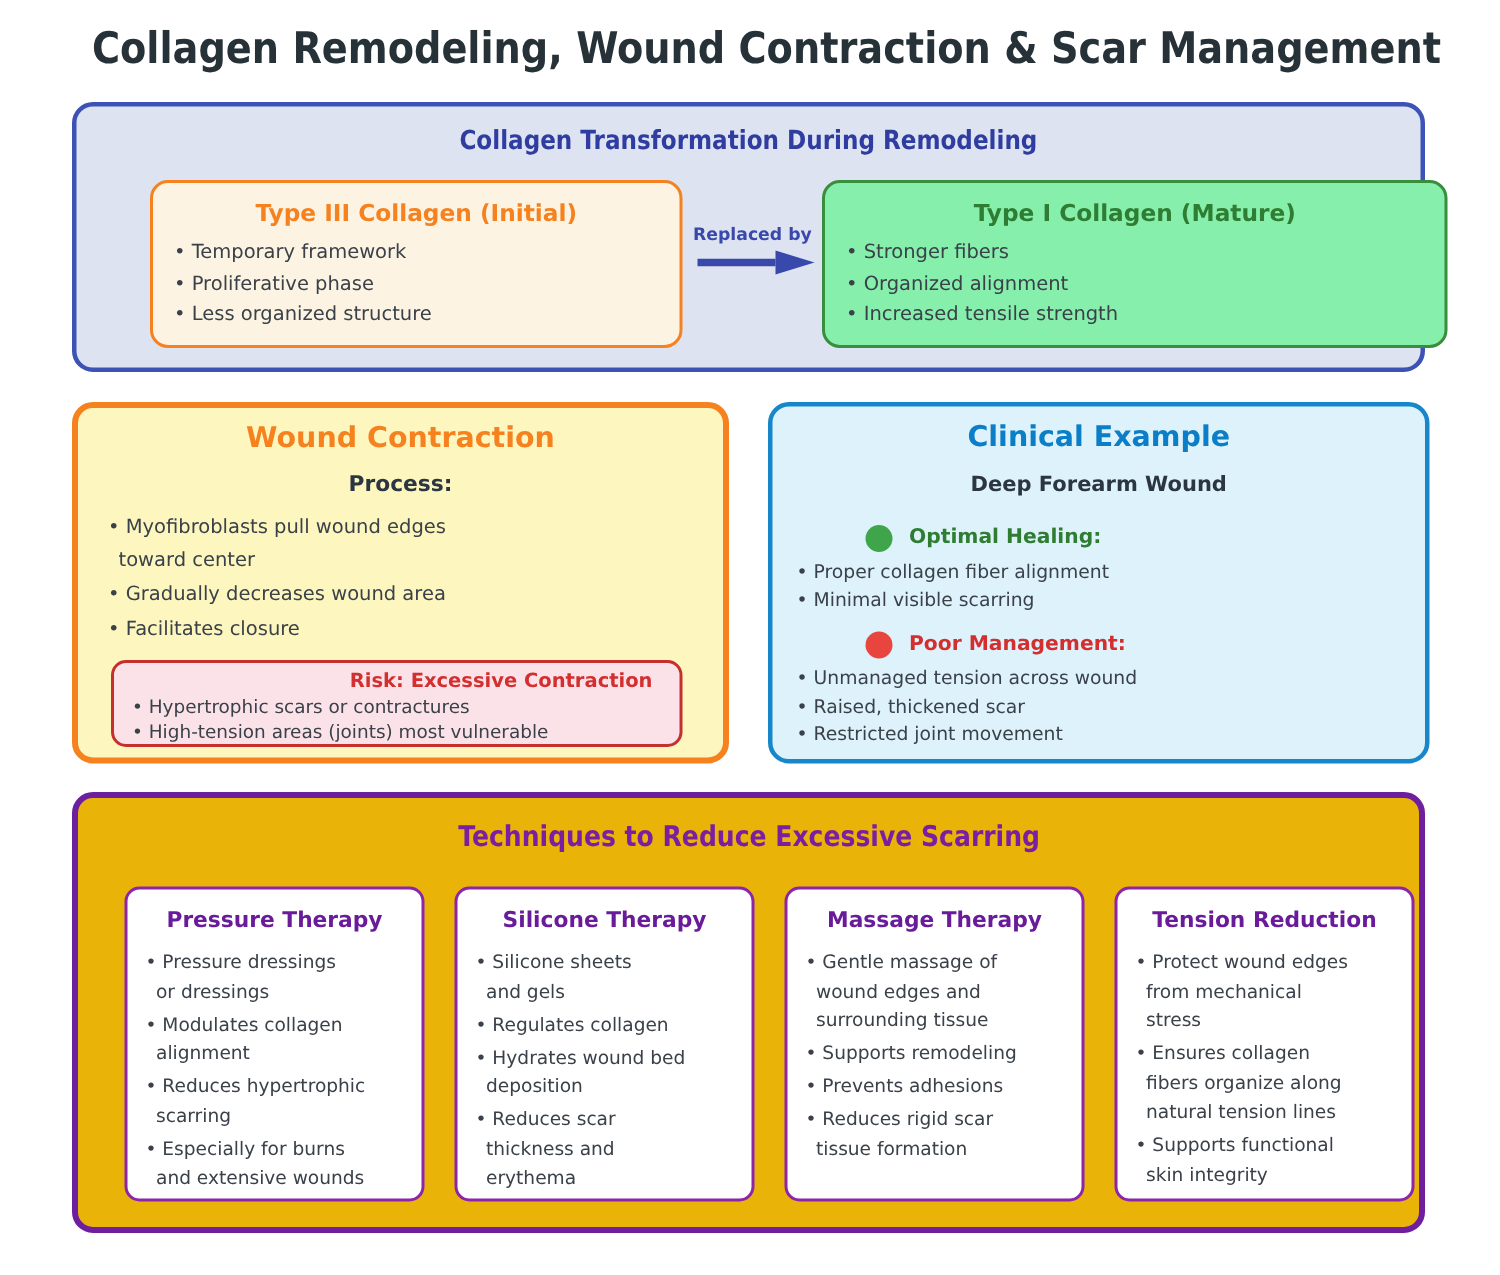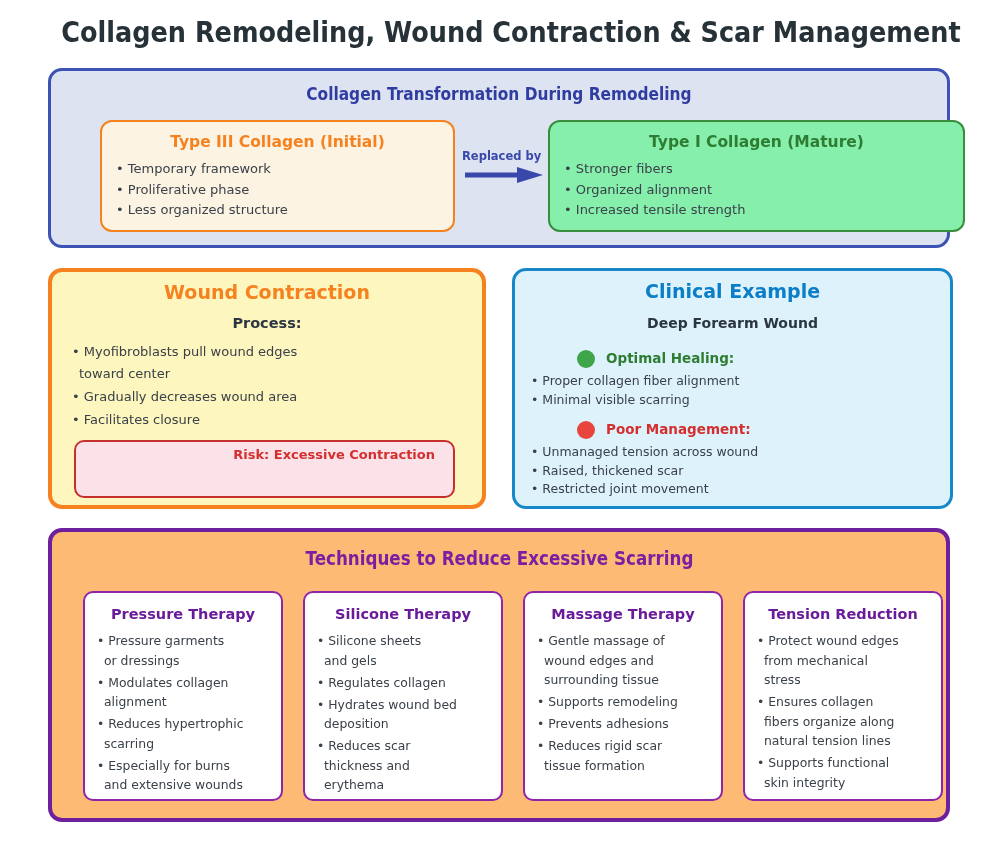--- a/index.html
+++ b/index.html
@@ -72,21 +72,21 @@
   .dot.red { background:#e8453f; }
   .status-label { font-size:13.5px; font-weight:bold; }
   .status-label.green { color:#2e7d32; }
   .status-label.red { color:#d32f2f; }
   .clin-lines { margin:4px 0 0 16px; font-size:12.5px; }
   .clin-lines .line { line-height:18.5px; }
 
   
   .tech {
     position:absolute; left:48px; top:528px; width:902px; height:294px;
-    background:#fdba74; border:4px solid #6d1f9e; border-radius:14px;
+    background:#eab308; border:4px solid #6d1f9e; border-radius:14px;
   }
   .tech-heading {
     position:absolute; top:15px; left:0; width:100%; text-align:center;
     font-size:19px; font-weight:bold; color:#7b1fa2;
   }
   .cards { position:absolute; left:31px; top:59px; display:flex; gap:20px; }
   .card {
     width:200px; height:210px; background:#ffffff;
     border:2px solid #8e24aa; border-radius:10px;
   }
@@ -138,20 +138,24 @@
     <div class="wound-title">Wound Contraction</div>
     <div class="wound-subtitle">Process:</div>
     <div class="wound-lines">
       <div class="line b">• Myofibroblasts pull wound edges</div>
       <div class="line cont">toward center</div>
       <div class="line b">• Gradually decreases wound area</div>
       <div class="line b">• Facilitates closure</div>
     </div>
     <div class="risk-box">
       <div class="risk-title">Risk: Excessive Contraction</div>
+      <div class="risk-lines">
+        <div class="line">• Hypertrophic scars or contractures</div>
+        <div class="line">• High-tension areas (joints) most vulnerable</div>
+      </div>
     </div>
   </section>
 
   <section class="clinical">
     <div class="clin-title">Clinical Example</div>
     <div class="clin-subtitle">Deep Forearm Wound</div>
 
     <div class="status-row optimal">
       <span class="dot green"></span>
       <span class="status-label green">Optimal Healing:</span>
@@ -172,21 +176,21 @@
     </div>
   </section>
 
   <section class="tech">
     <div class="tech-heading"><span class="cond">Techniques to Reduce Excessive Scarring</span></div>
     <div class="cards">
 
       <div class="card">
         <div class="card-title">Pressure Therapy</div>
         <div class="card-lines">
-          <div class="line b">• Pressure garments</div>
+          <div class="line b">• Pressure dressings</div>
           <div class="line cont">or dressings</div>
           <div class="line b">• Modulates collagen</div>
           <div class="line cont">alignment</div>
           <div class="line b">• Reduces hypertrophic</div>
           <div class="line cont">scarring</div>
           <div class="line b">• Especially for burns</div>
           <div class="line cont">and extensive wounds</div>
         </div>
       </div>
 

